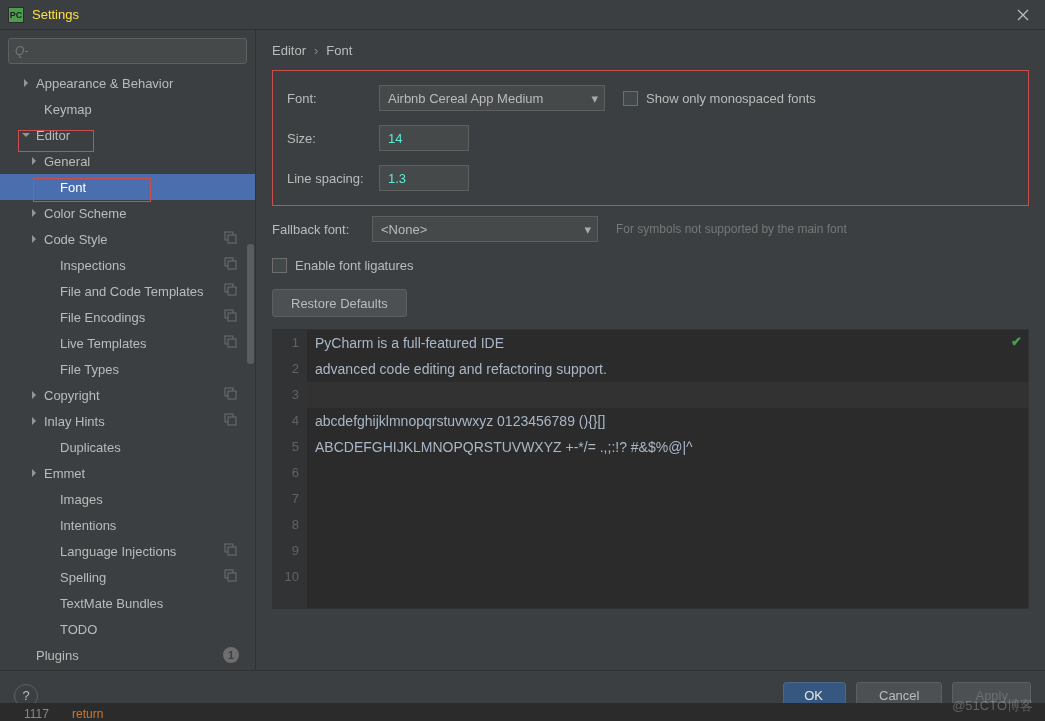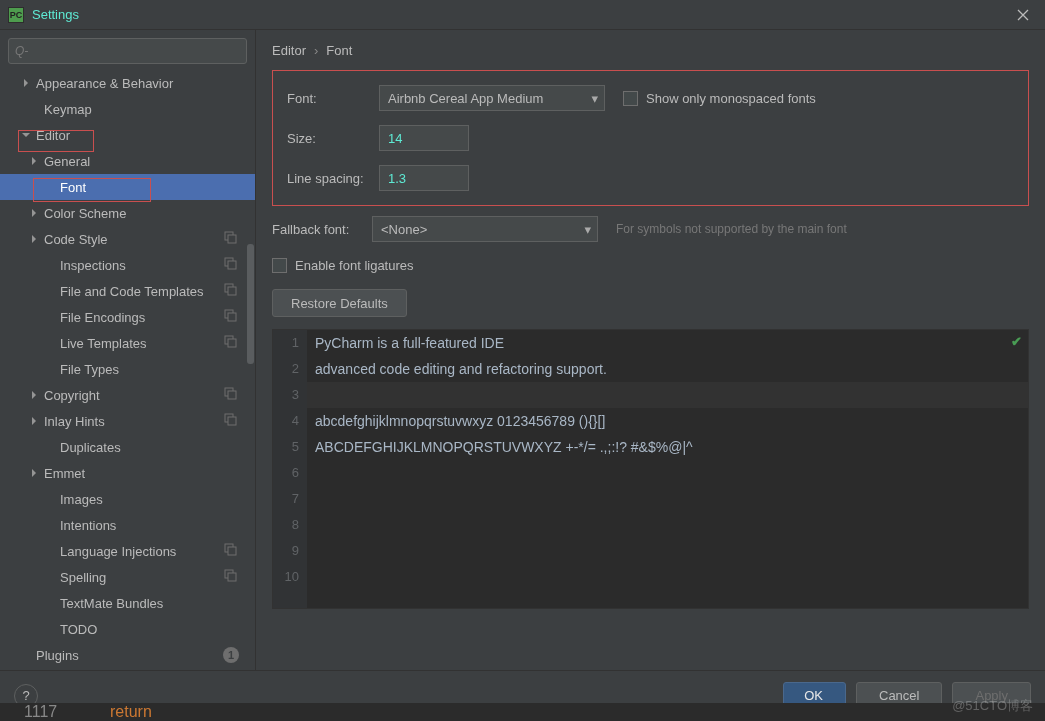--- a/index.html
+++ b/index.html
@@ -1,20 +1,20 @@
 <!DOCTYPE html>
 <html><head>
 <meta charset="utf-8">
 <style>
 * { box-sizing: border-box; margin: 0; padding: 0; }
 body { font-family: "Segoe UI", Arial, sans-serif; font-size: 13px; background: #3c3f41; color: #bbbbbb; width: 1045px; height: 721px; overflow: hidden; position: relative; }
 
 .titlebar { height: 30px; background: #3c3f41; display: flex; align-items: center; padding: 0 8px; border-bottom: 1px solid #323232; }
 .app-icon { width: 16px; height: 16px; background: #4e9c4e; border: 1px solid #2d2d2d; font-size: 9px; font-weight: bold; display: flex; align-items: center; justify-content: center; color: #222; margin-right: 8px; }
-.titlebar-title { color: #5eead4; flex: 1; }
+.titlebar-title { color: #fde047; flex: 1; }
 .close-x { width: 28px; height: 28px; display: flex; align-items: center; justify-content: center; color: #bbbbbb; cursor: pointer; }
 .close-x svg { width: 12px; height: 12px; }
 
 .body-area { display: flex; height: 640px; }
 
 .sidebar { width: 256px; background: #3c3f41; border-right: 1px solid #323232; display: flex; flex-direction: column; }
 .search-row { padding: 8px 8px 6px 8px; }
 .search-input { width: 100%; height: 26px; background: #45494a; border: 1px solid #5e6060; border-radius: 3px; color: #bbb; padding: 0 6px; font-size: 12px; }
 .search-input::placeholder { color: #777; font-style: italic; }
 
@@ -63,21 +63,21 @@
 .code-line.current { background: #323232; }
 
 .footer { height: 50px; border-top: 1px solid #323232; display: flex; align-items: center; padding: 0 14px; background: #3c3f41; }
 .help-btn { width: 24px; height: 24px; border: 1px solid #5e6060; border-radius: 50%; display: flex; align-items: center; justify-content: center; color: #bbb; cursor: pointer; }
 .footer-spacer { flex: 1; }
 .footer-btn { height: 28px; padding: 0 22px; margin-left: 10px; border: 1px solid #5e6060; background: #4c5052; color: #bbb; cursor: pointer; border-radius: 3px; display: inline-flex; align-items: center; }
 .footer-btn.primary { background: #365880; border-color: #4a688c; color: #e8e8e8; padding-left: 20px; }
 .footer-btn.disabled { color: #6e6e6e; }
 
 .watermark { position: absolute; bottom: 6px; right: 12px; color: rgba(200,200,200,0.35); font-size: 13px; }
-.editor-hint { position: absolute; bottom: 0; left: 0; height: 18px; width: 100%; background: #2b2b2b; display: flex; align-items: flex-start; color: #cc7832; font-size: 16px; padding-left: 110px; }
+.editor-hint { position: absolute; bottom: 0; left: 0; height: 18px; width: 100%; background: #2b2b2b; display: flex; align-items: flex-end; color: #cc7832; font-size: 12px; padding-left: 72px; }
 .editor-hint .ln { position:absolute; left: 24px; color: #888; }
 </style>
 </head>
 <body>
 
 <div class="titlebar">
   <div class="app-icon">PC</div>
   <div class="titlebar-title">Settings</div>
   <div class="close-x">
     <svg viewBox="0 0 12 12">

